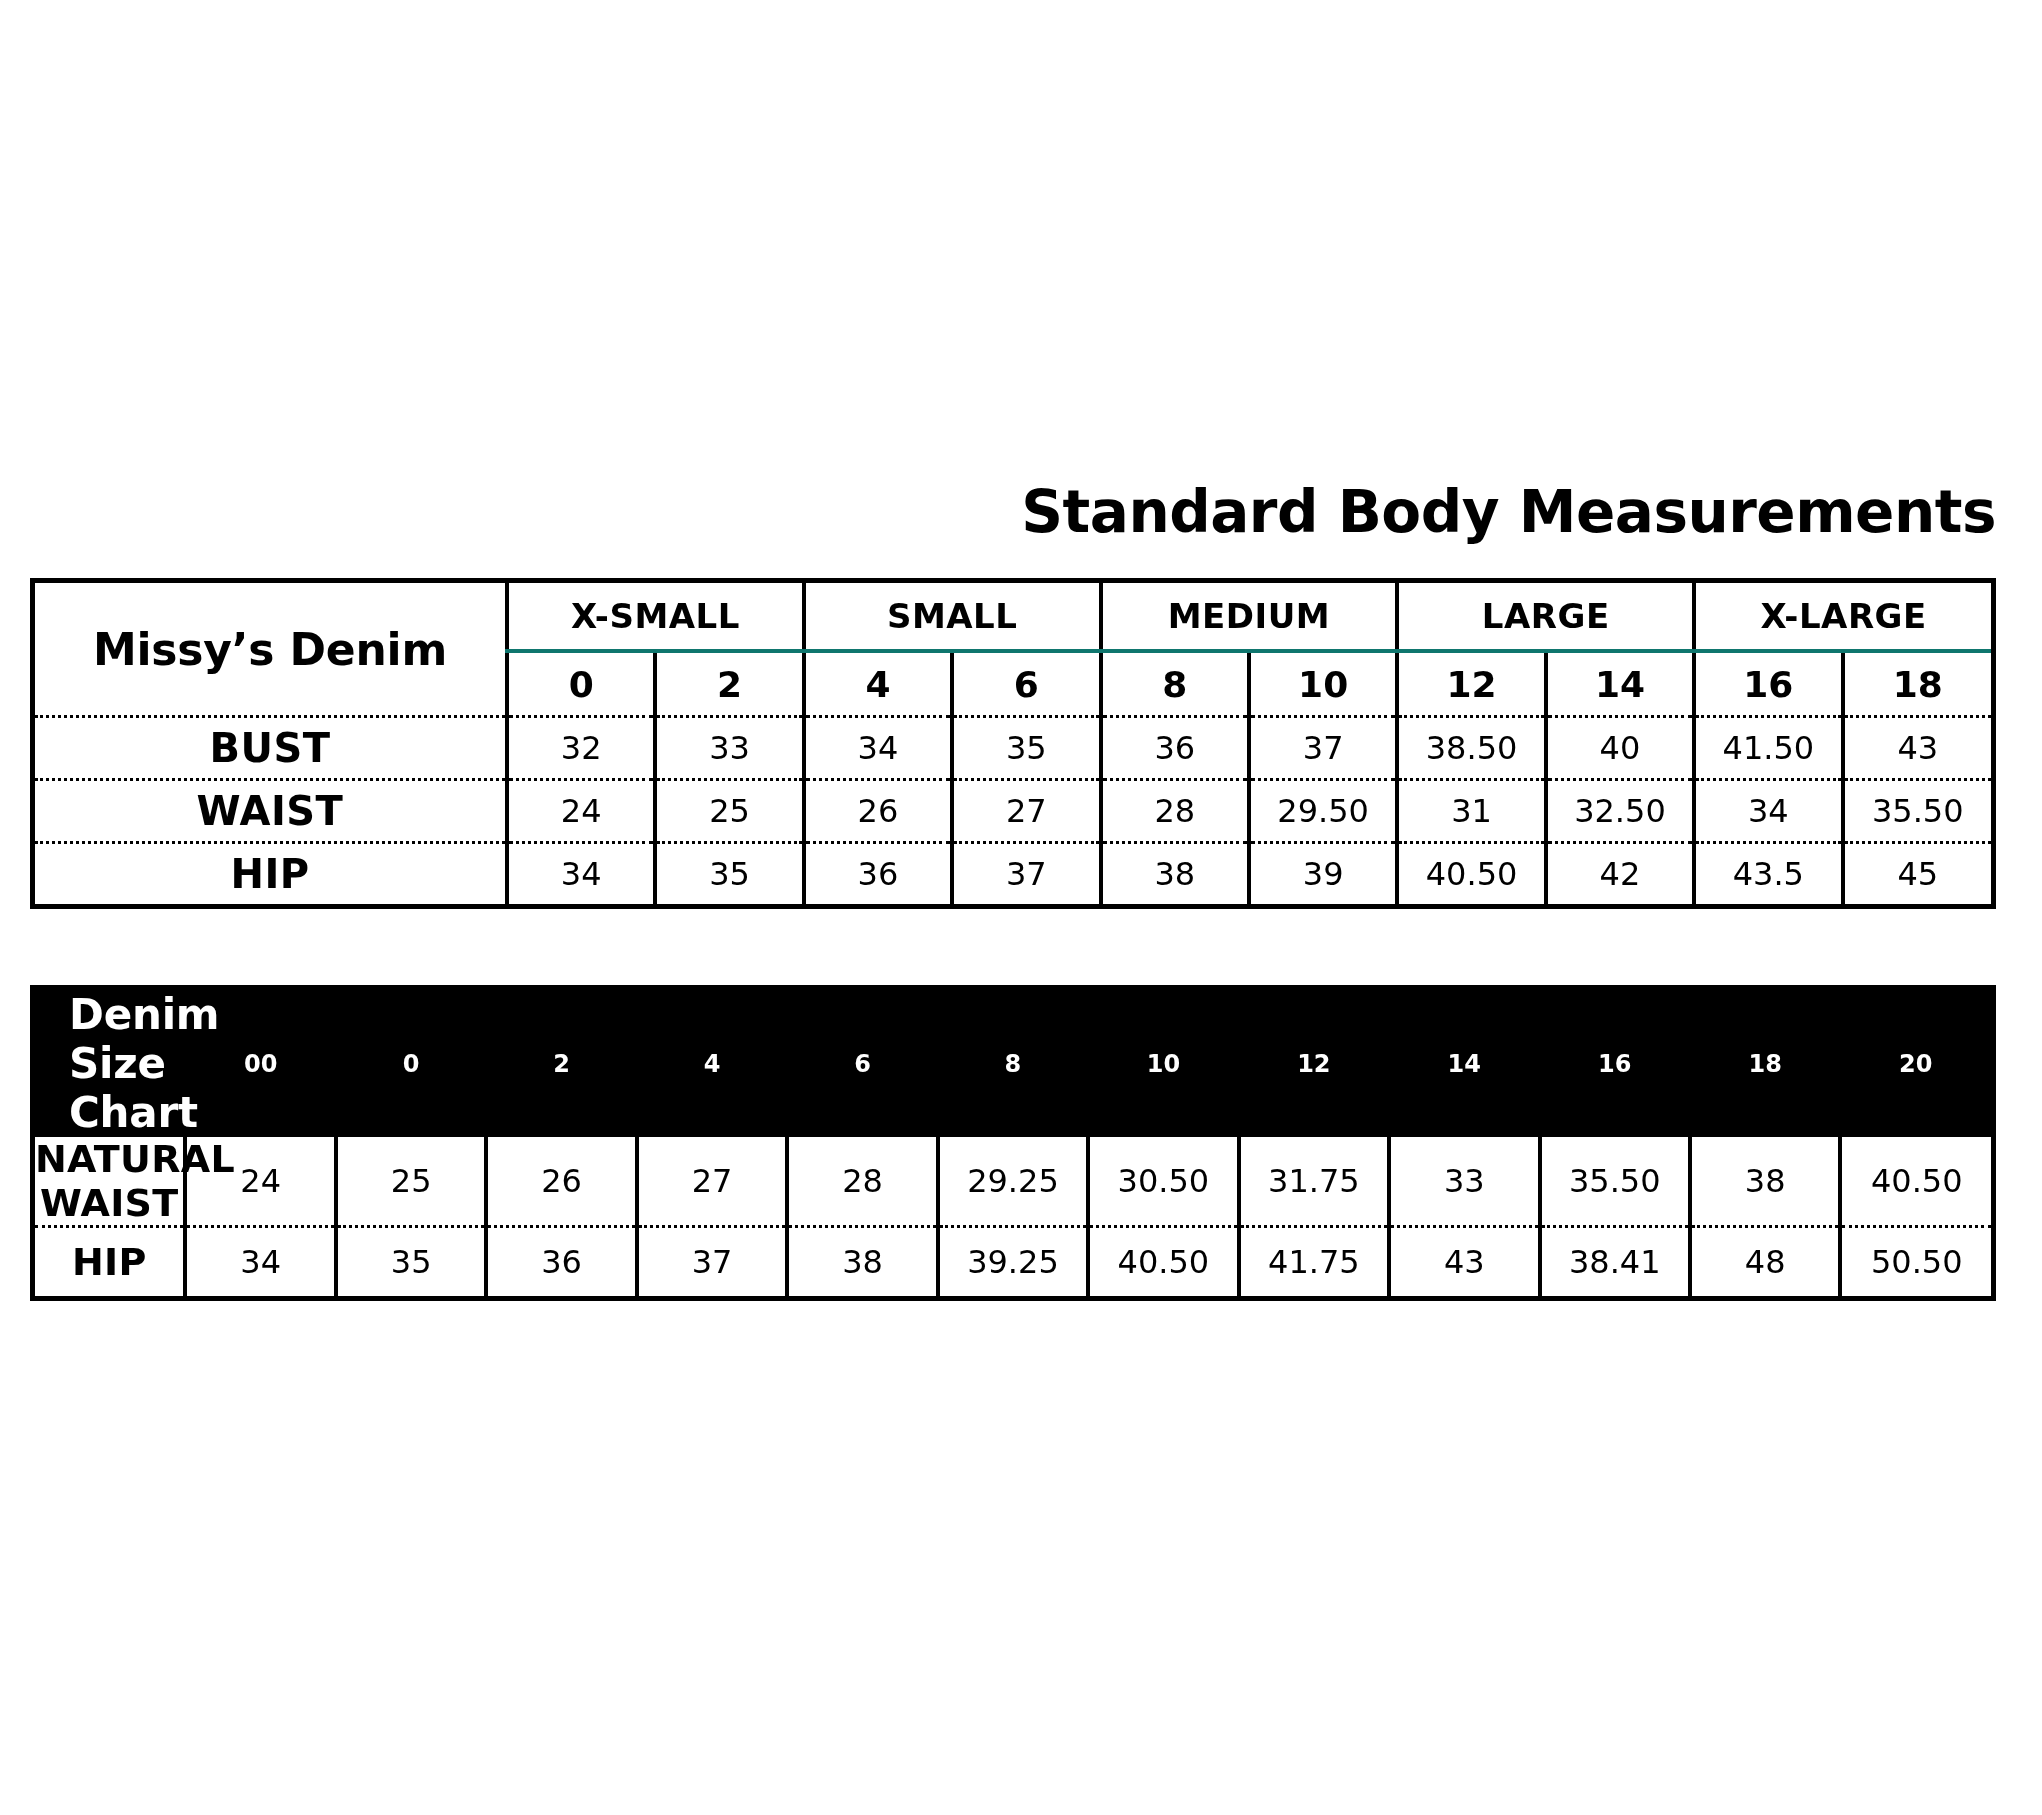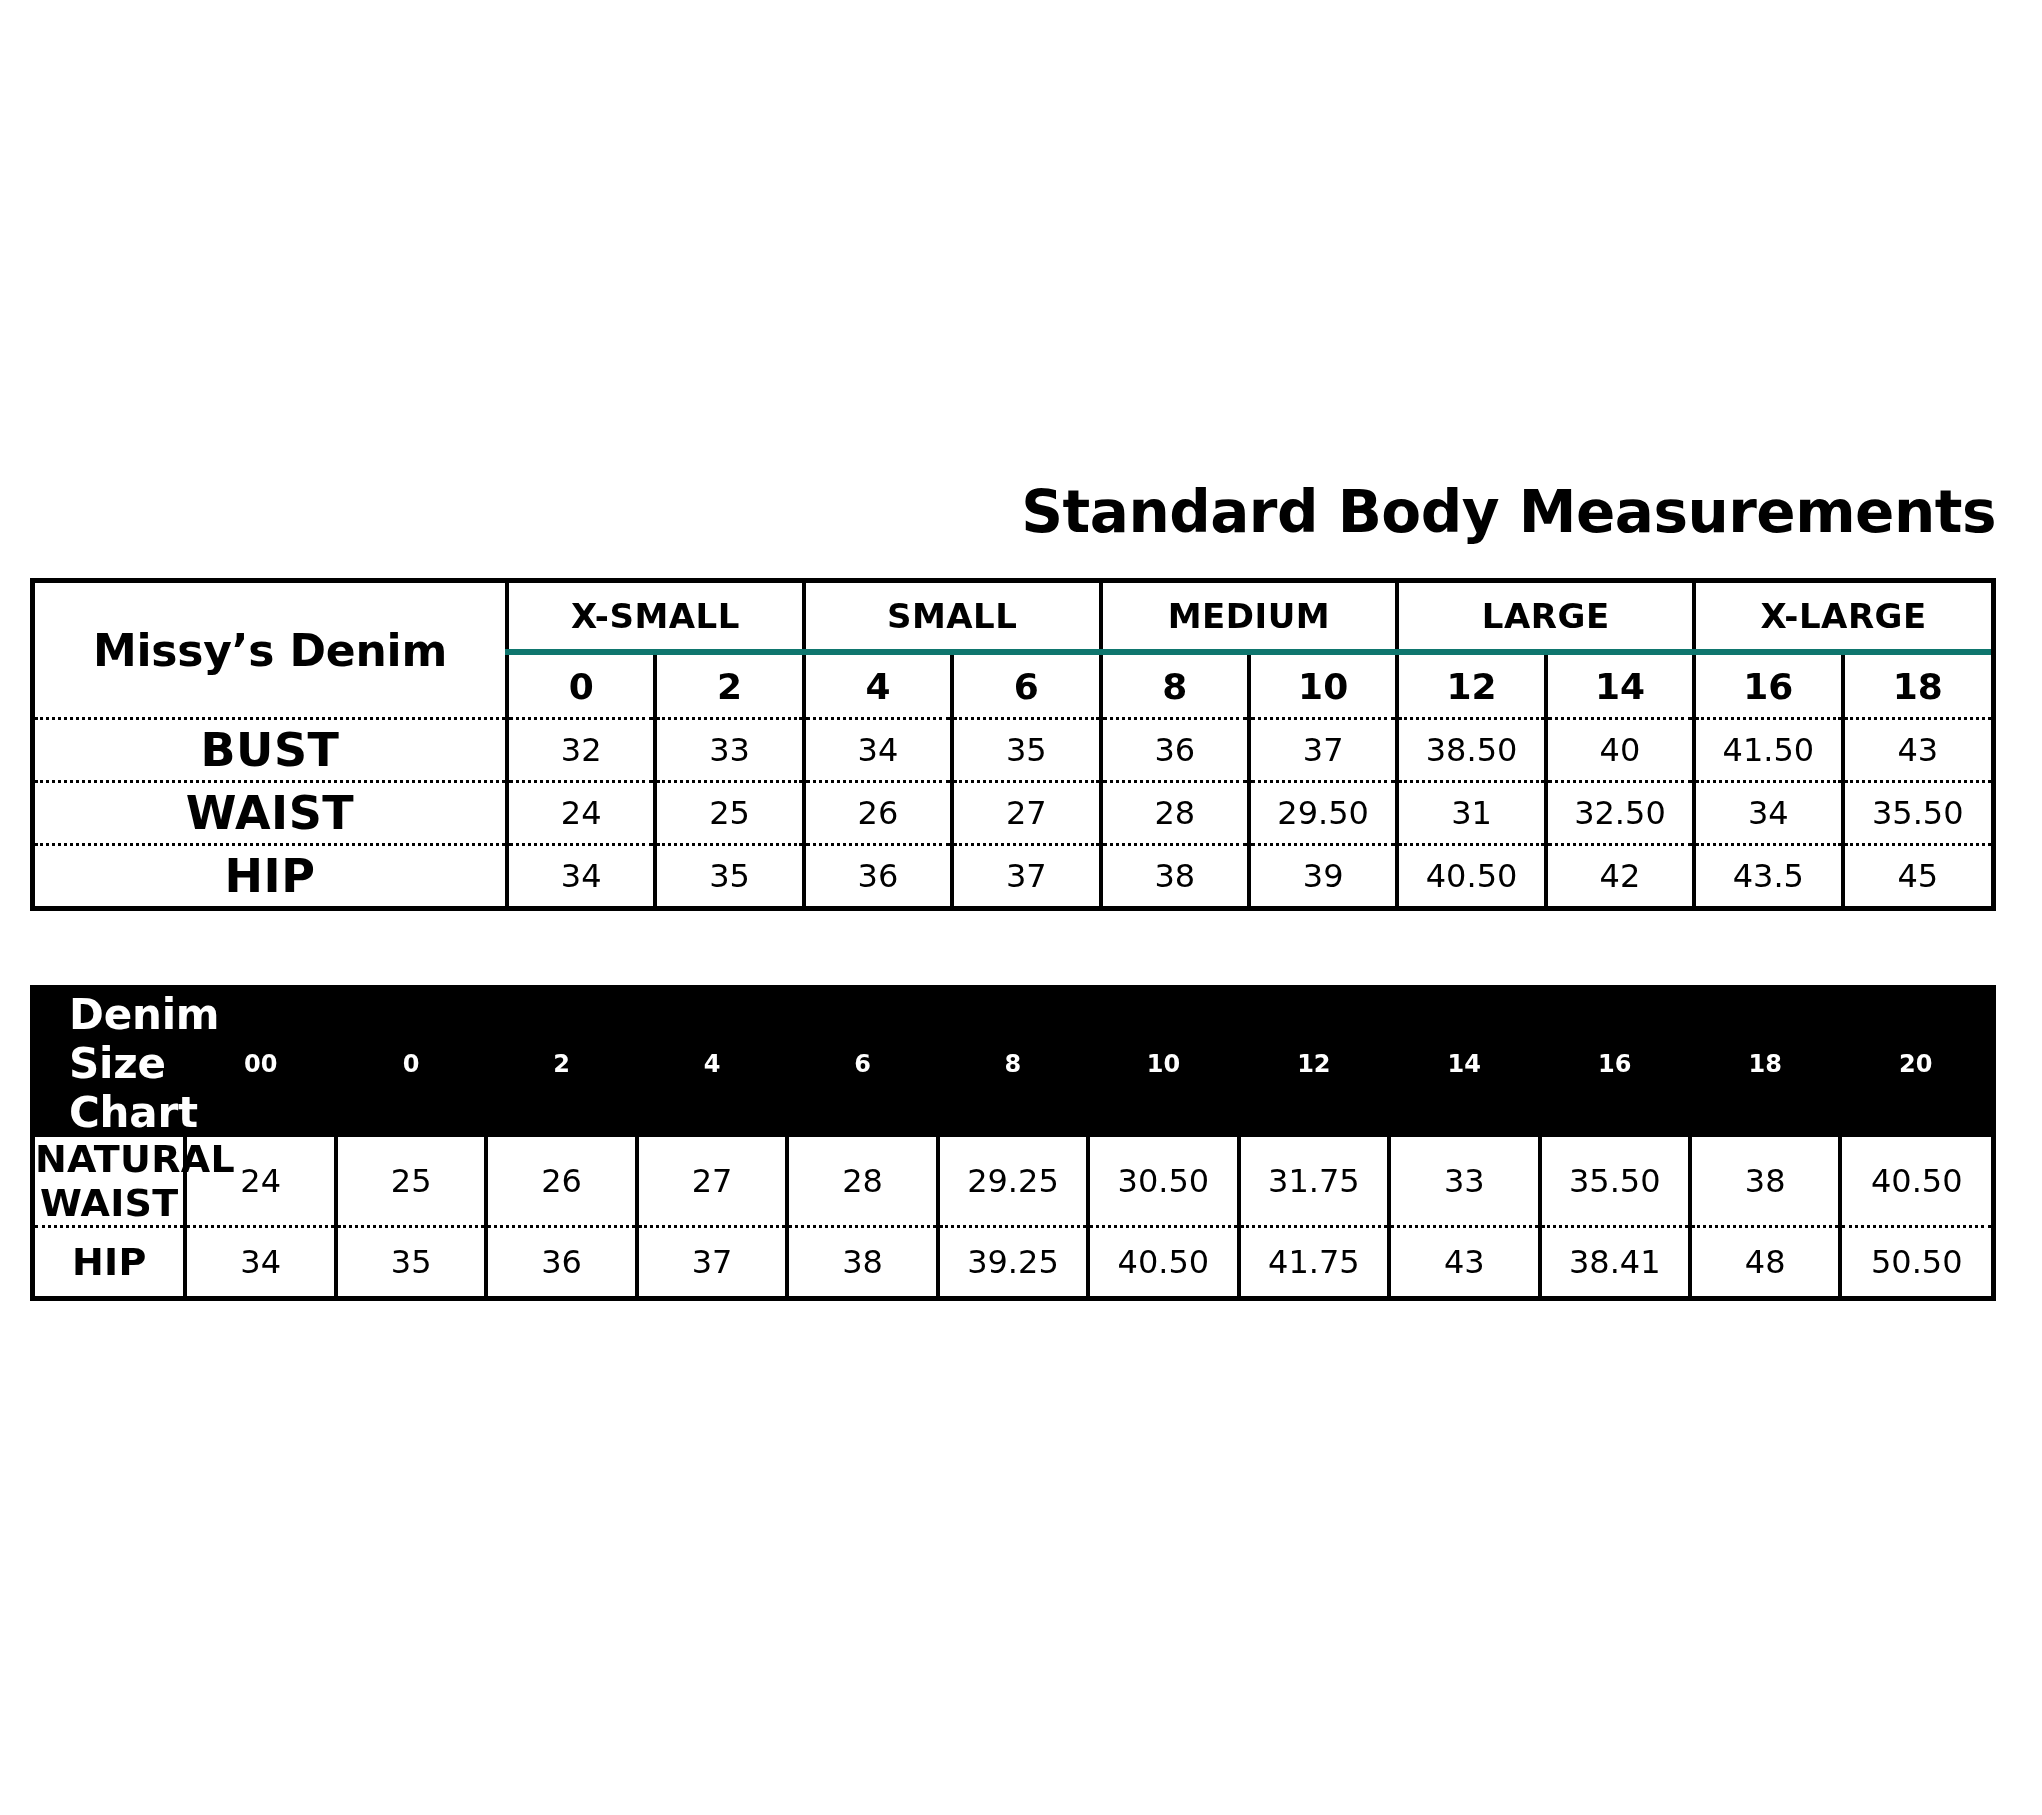--- a/index.html
+++ b/index.html
@@ -60,38 +60,38 @@
   }
 
   .missy .rowlabel-cell {
     width: 470px;
   }
   .missy .sizegroup {
     font-size: 34px;
     font-weight: bold;
     height: 66px;
     border-left: 4px solid #000;
-    border-bottom: 6px solid #0f766e;
+    border-bottom: 4px solid #0f766e;
     letter-spacing: 0.5px;
   }
   .missy .missy-title {
     font-size: 44px;
     font-weight: bold;
     letter-spacing: -0.2px;
     border-bottom: 3px dotted #000;
   }
   .missy .numhdr {
     font-size: 36px;
     font-weight: bold;
     height: 62px;
     border-left: 4px solid #000;
     border-bottom: 3px dotted #000;
   }
   .missy .rowhdr {
-    font-size: 46px;
+    font-size: 40px;
     font-weight: bold;
     height: 60px;
     border-bottom: 3px dotted #000;
     letter-spacing: 0.5px;
   }
   .missy .rowhdr.last, .missy .datacell.last {
     border-bottom: none;
   }
   .missy .datacell {
     font-size: 32px;

